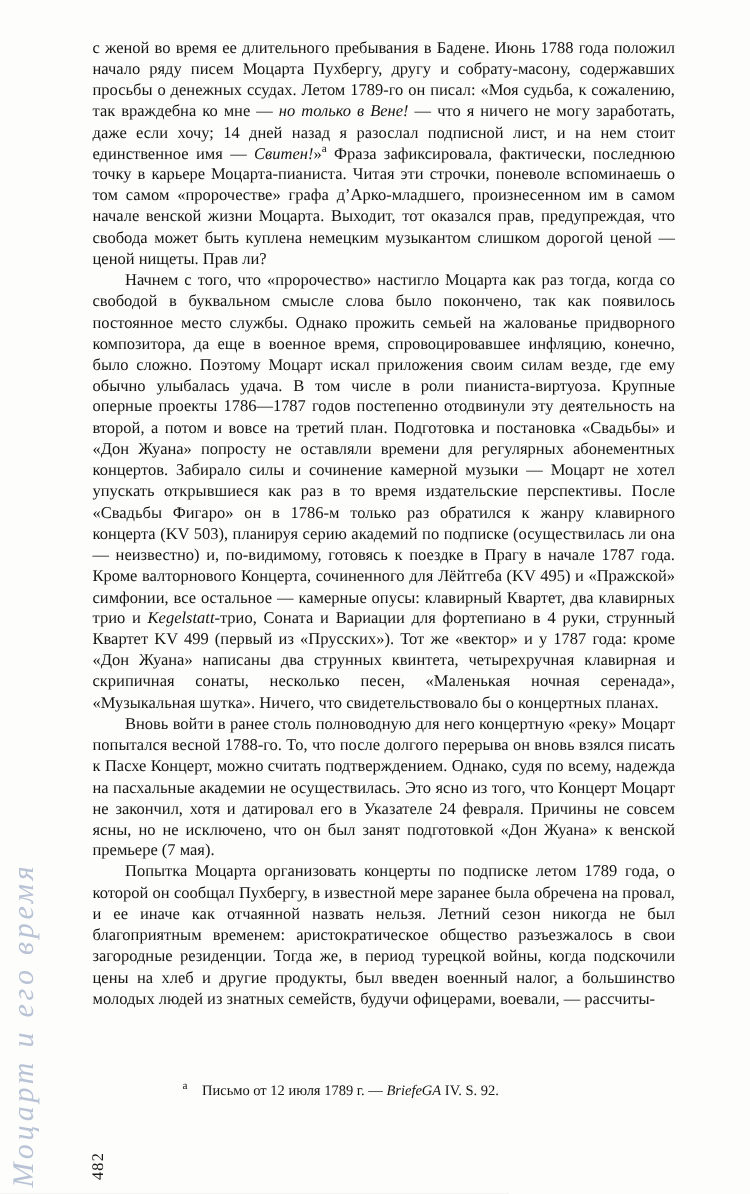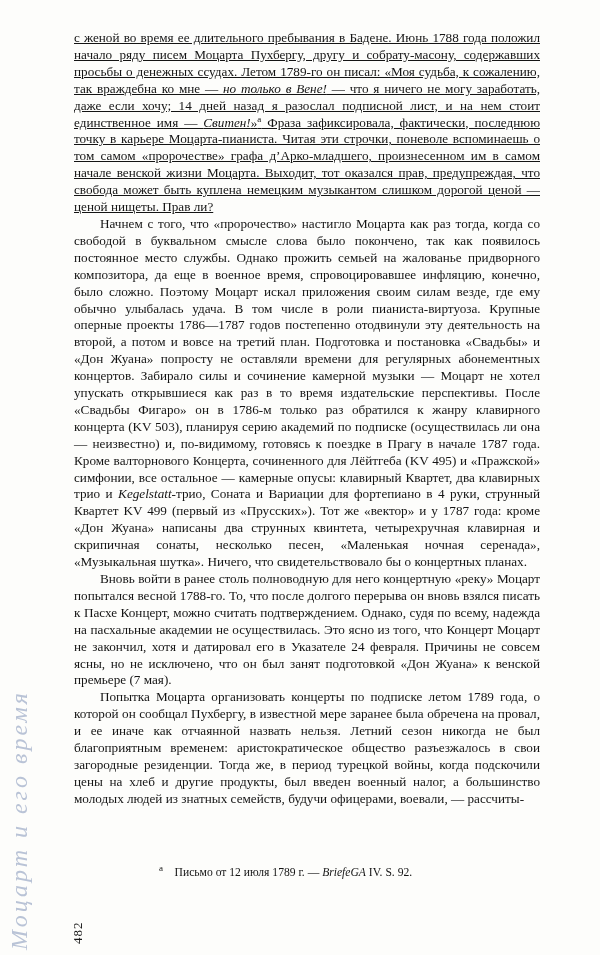--- a/index.html
+++ b/index.html
@@ -17,29 +17,29 @@
     position: absolute;
     left: 74px;
     top: 30px;
     width: 466px;
     font-size: 13.2px;
     line-height: 16.9px;
     text-align: justify;
     text-justify: inter-word;
   }
   p.para { margin: 0; text-indent: 26px; }
-  p.para.noindent { text-indent: 0; text-decoration: underline; }
+  p.para.noindent { text-indent: 0; }
   .text-block sup, .footnote sup {
     font-size: 9px;
     line-height: 0;
     vertical-align: super;
   }
   .footnote {
     position: absolute;
-    left: 87px;
+    left: 74px;
     top: 866px;
     width: 466px;
     font-size: 11.6px;
     line-height: 14px;
   }
   .footnote-inner { padding-left: 72px; }
   .page-number {
     position: absolute;
     left: 70px;
     top: 900px;

